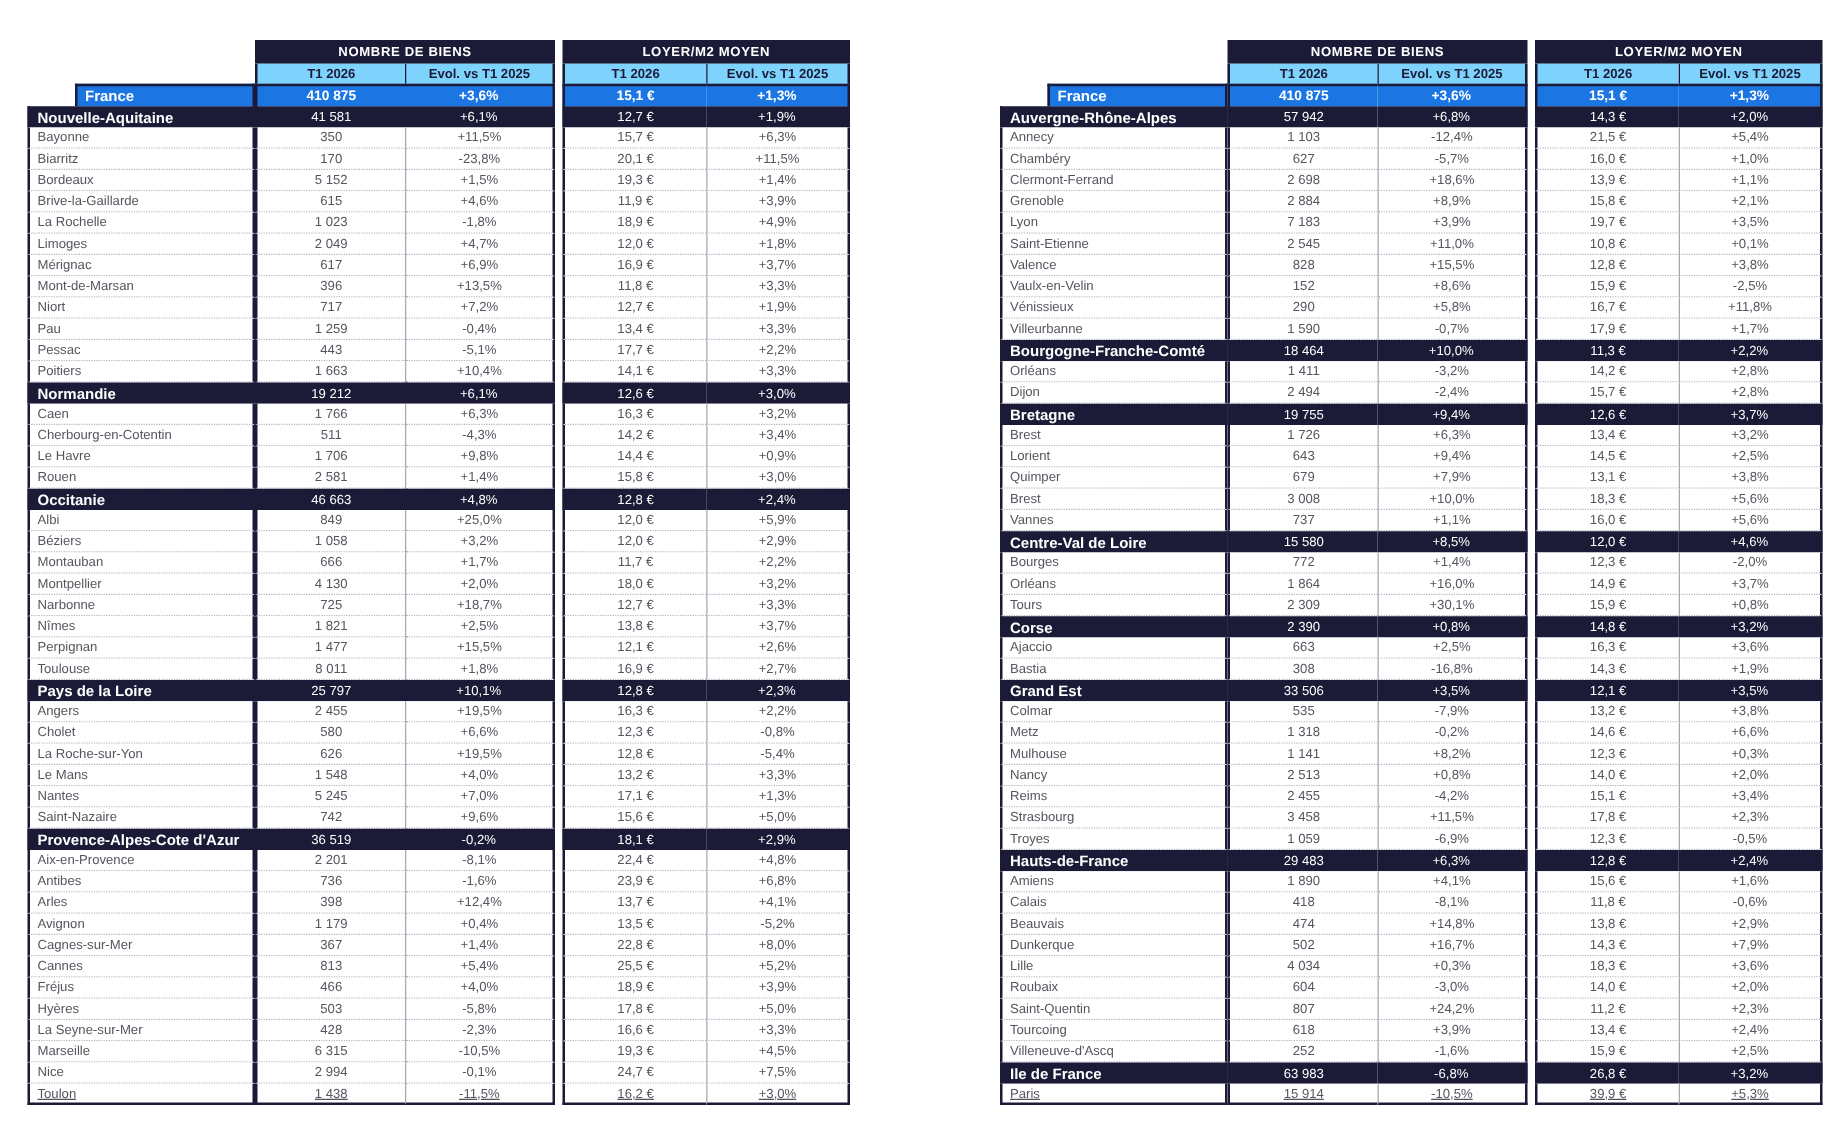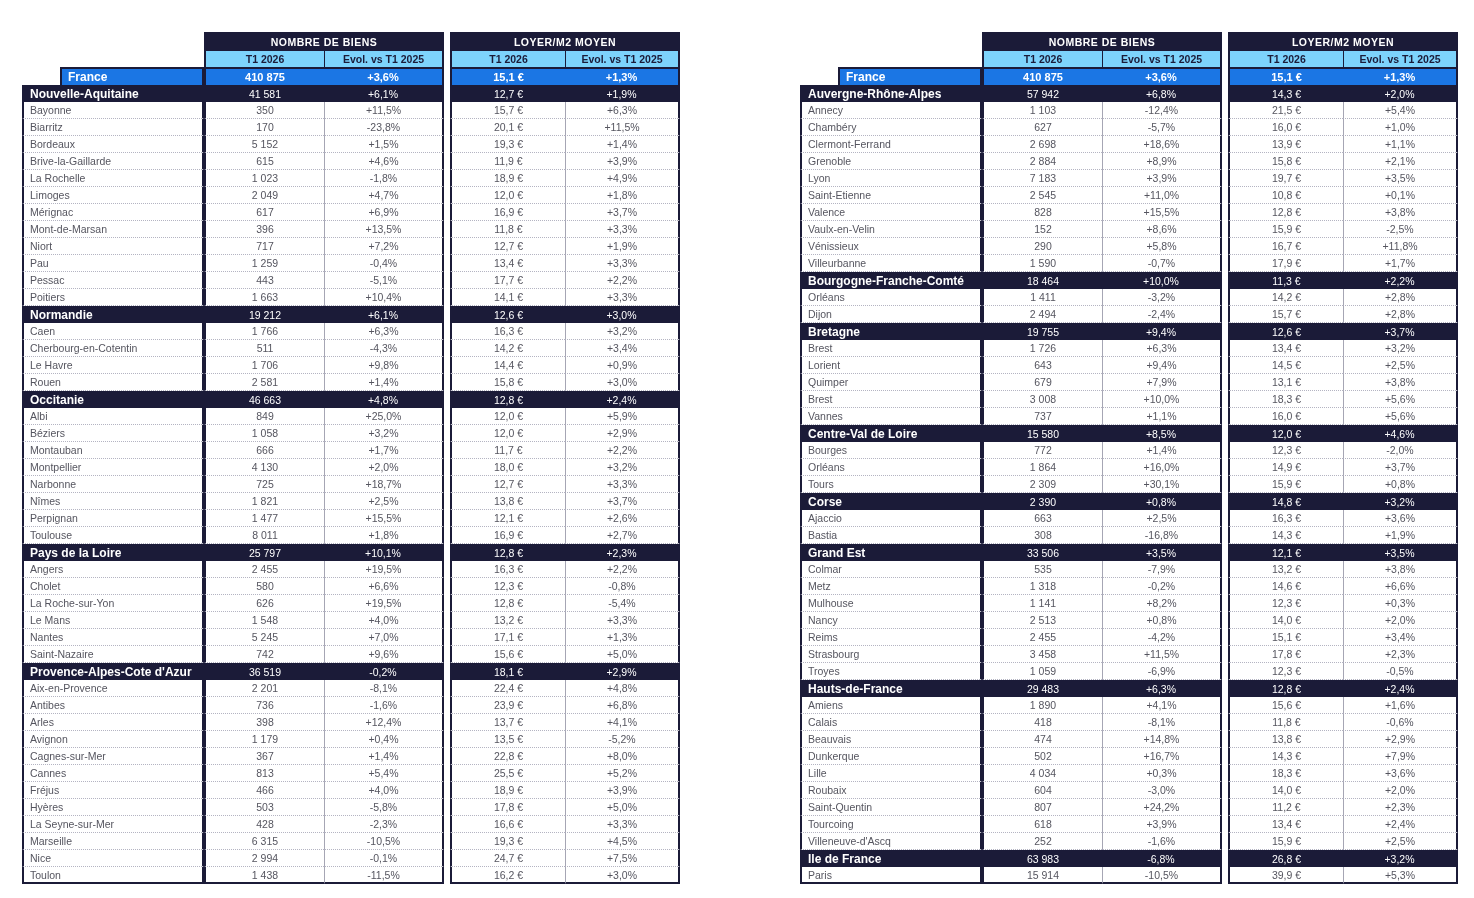--- a/index.html
+++ b/index.html
@@ -25,21 +25,21 @@
   .r-region.lbl{font-size:12px;}
   .r-region.val{font-size:10.5px;font-weight:normal;}
   .r-city{background:#ffffff;color:var(--gray);}
   .r-city.lbl{font-size:10.5px;}
   .r-city.val{font-size:10.5px;}
   .bl2{border-left:2px solid var(--navy);}
   .br2{border-right:2px solid var(--navy);}
   .bl1{border-left:1px solid var(--sep);}
   .bl1n{border-left:1px solid var(--navy);text-align:center;}
   .bt2{border-top:2px solid var(--navy);}
-  .bb2{border-bottom:2px solid var(--navy);}
+  .bb2{border-bottom:2px solid var(--navy);text-decoration:underline;}
   .dotted{border-bottom:1px dotted var(--dot);}
 </style>
 </head>
 <body>
 
 <div id="t0" class="table">
     <div class="cell h-band"></div>
     <div class="cell grp span2 h-band">NOMBRE DE BIENS</div>
     <div class="cell h-band"></div>
     <div class="cell grp span2 h-band">LOYER/M2 MOYEN</div>

